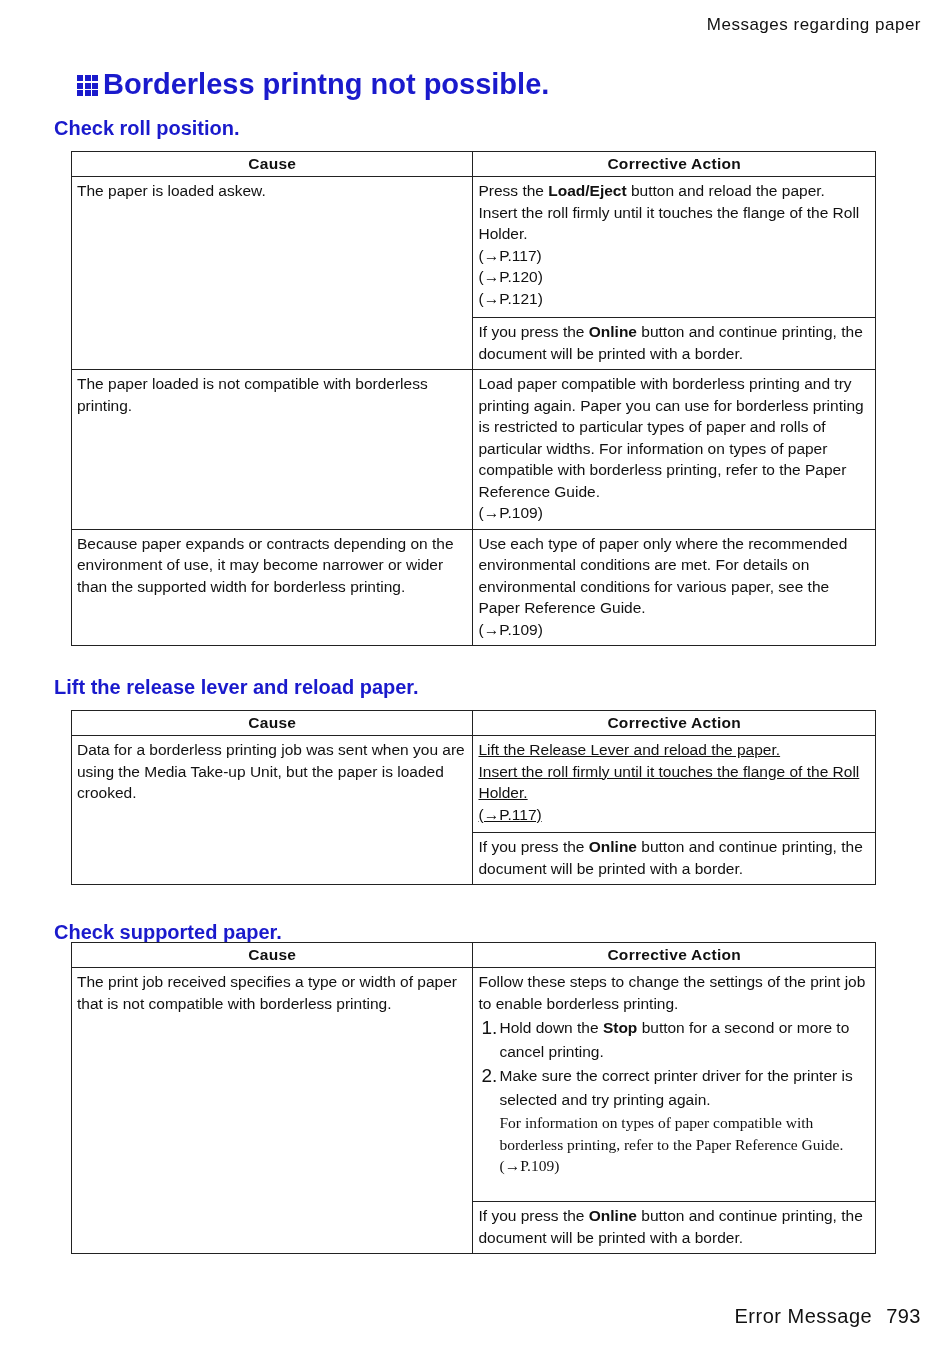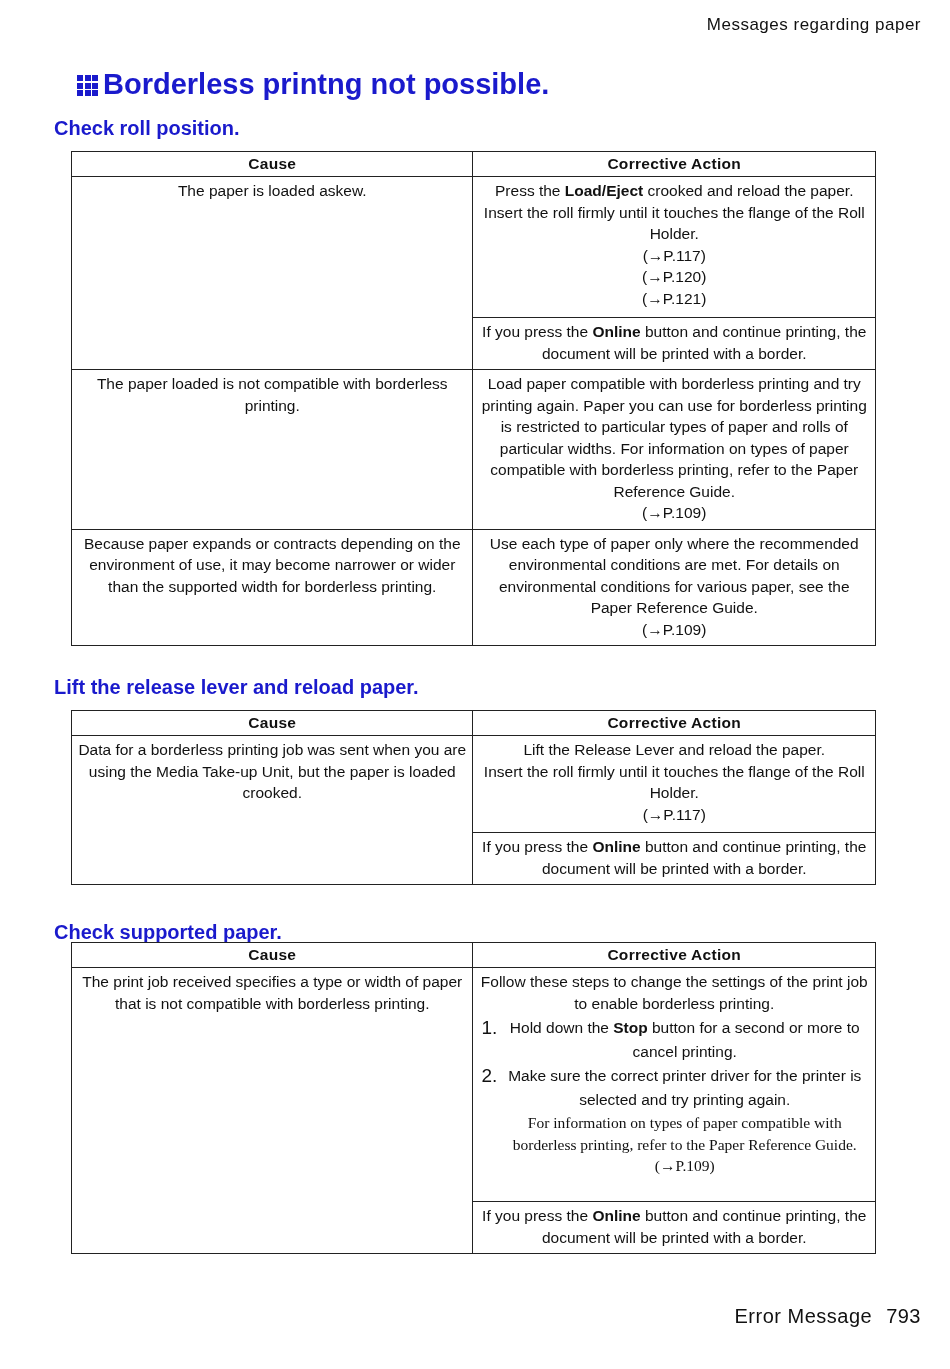--- a/index.html
+++ b/index.html
@@ -23,21 +23,21 @@
   .grid-icon span { background: #1a1acc; display: block; }
   .section-title {
     position: absolute; left: 54px; margin: 0;
     font-size: 20px; font-weight: bold; color: #1a1acc;
   }
   table.ca {
     position: absolute; left: 71px; width: 805px;
     border-collapse: collapse; font-size: 15.5px; line-height: 21.5px;
   }
   table.ca th, table.ca td {
-    border: 1.5px solid #222; vertical-align: top; text-align: center;
+    border: 1.5px solid #222; vertical-align: top; text-align: left;
   }
   table.ca th {
     font-weight: bold; text-align: center; padding: 1px 5px 1px 5px; height: 22px; letter-spacing: 0.3px;
   }
   table.ca td { padding: 3px 5px 5px 5px; }
   table.ca col.c1 { width: 402px; }
   table.ca col.c2 { width: 403px; }
   .line { display: block; }
   b { font-weight: bold; }
   ol.steps { margin: 2px 0 0 0; padding: 0; list-style: none; }
@@ -77,21 +77,21 @@
       <col class="c2">
     </colgroup>
   <tbody>
       <tr>
     <th>Cause</th>
     <th>Corrective Action</th>
   </tr>
   <tr>
     <td rowspan="2">The paper is loaded askew.</td>
     <td style="height:132px;">
-      <span class="line"><span>Press the </span><b>Load/Eject</b><span> crooked and reload the paper.</span></span>
+      <span class="line"><span>Press the </span><b>Load/Eject</b><span> button and reload the paper.</span></span>
       <span class="line">Insert the roll firmly until it touches the flange of the Roll Holder.</span>
       <span class="line">(→P.117)</span>
       <span class="line">(→P.120)</span>
       <span class="line">(→P.121)</span>
     </td>
   </tr>
   <tr>
     <td>
       <span>If you press the </span><b>Online</b><span> button and continue printing, the document will be printed with a border.</span>
     </td>
@@ -119,21 +119,21 @@
       <col class="c1">
       <col class="c2">
     </colgroup>
   <tbody>
       <tr>
     <th>Cause</th>
     <th>Corrective Action</th>
   </tr>
   <tr>
     <td rowspan="2">Data for a borderless printing job was sent when you are using the Media Take-up Unit, but the paper is loaded crooked.</td>
-    <td style="height:88px;">
+    <td style="height:88px;text-decoration:underline;">
       <span class="line">Lift the Release Lever and reload the paper.</span>
       <span class="line">Insert the roll firmly until it touches the flange of the Roll Holder.</span>
       <span class="line">(→P.117)</span>
     </td>
   </tr>
   <tr>
     <td>
       <span>If you press the </span><b>Online</b><span> button and continue printing, the document will be printed with a border.</span>
     </td>
   </tr>

